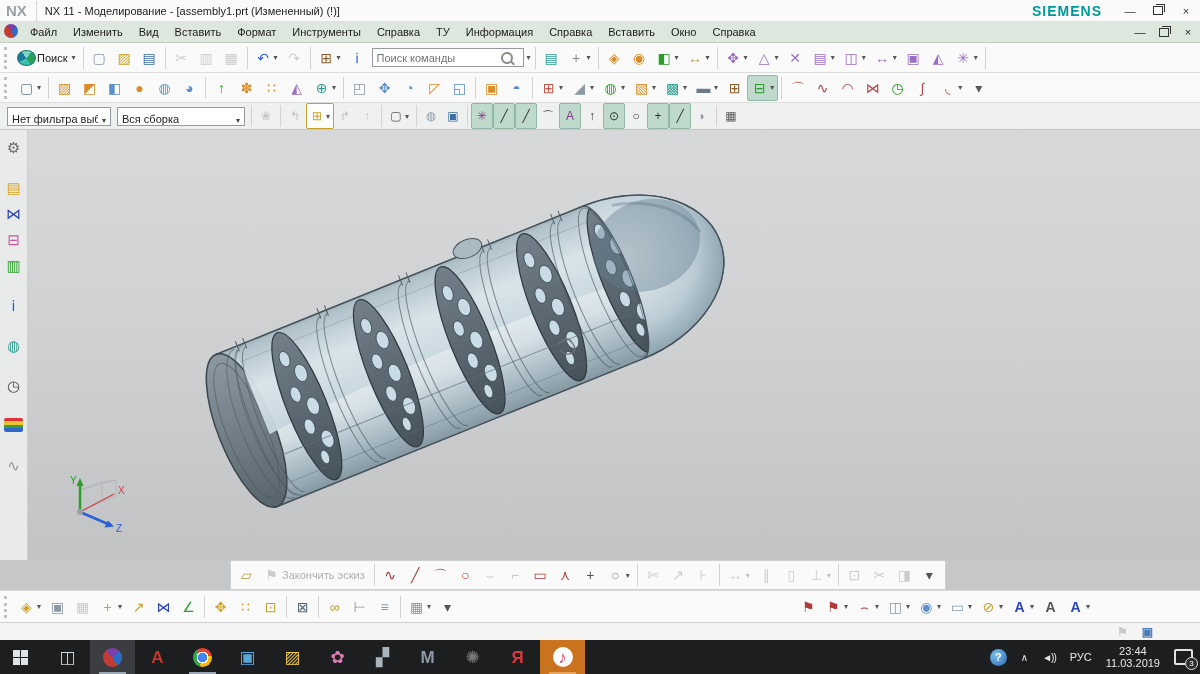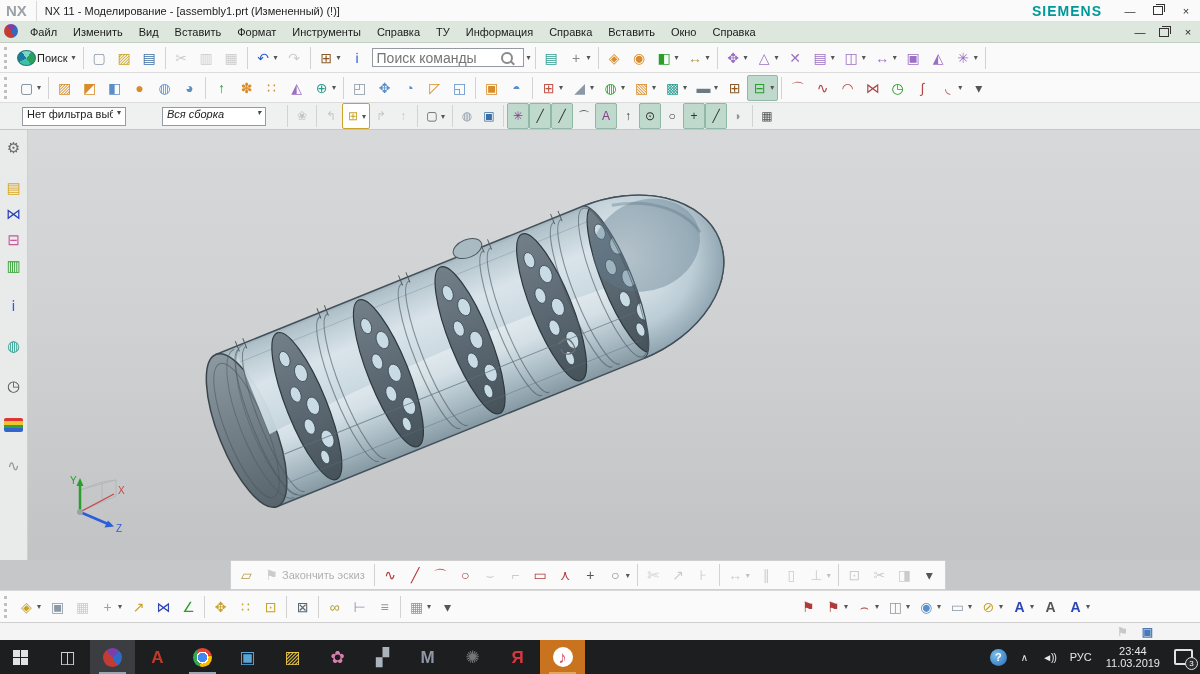--- a/index.html
+++ b/index.html
@@ -26,25 +26,25 @@
   .tb-btn{display:inline-flex;align-items:center;height:24px;padding:0 2px;border-radius:2px;border:1px solid transparent;}
   .glyph{min-width:19px;height:20px;display:inline-flex;align-items:center;justify-content:center;font-size:14px;line-height:1;}
   .filter-row .glyph{font-size:12px;min-width:16px;}
   .tb-label{font-size:11px;color:#222;margin:0 3px 0 1px;white-space:nowrap;}
   .dd{font-size:8px;color:#555;margin:0 1px;}
   .sep{width:1px;height:22px;background:#d2d2d2;margin:0 3px;flex:none;}
   .grip{width:3px;height:22px;border-left:3px dotted #c0c0c0;margin:0 4px 0 2px;flex:none;}
   .disabled{opacity:.35;filter:grayscale(1);}
   .on{background:#bfdacd;border:1px solid #8fb8a6;}
   .boxed{border:1px solid #c9a227;background:#fff;}
-  .ui-select{height:19px;border:1px solid #949a9f;background:#fff;display:inline-flex;align-items:flex-start;font-size:11px;color:#222;padding:0 4px;margin:0 18px;box-sizing:border-box;}
+  .ui-select{height:19px;border:1px solid #949a9f;background:#fff;display:inline-flex;align-items:flex-end;font-size:11px;color:#222;padding:0 4px;margin:0 3px;box-sizing:border-box;}
   .sel-val{flex:1;overflow:hidden;white-space:nowrap;}
   .sel-car{font-size:8px;color:#444;margin-left:4px;}
   .search-box{height:19px;border:1px solid #949a9f;background:#fff;display:inline-flex;align-items:center;width:152px;margin:0 2px;box-sizing:border-box;}
-  .search-box input{border:none;outline:none;font-size:14px;width:120px;padding:0 4px;font-family:"Liberation Sans",sans-serif;background:transparent;color:#333;}
+  .search-box input{border:none;outline:none;font-size:11px;width:120px;padding:0 4px;font-family:"Liberation Sans",sans-serif;background:transparent;color:#333;}
   .mag{width:8px;height:8px;border:2px solid #8a8a8a;border-radius:50%;position:relative;margin-right:6px;flex:none;}
   .mag::after{content:"";position:absolute;width:5px;height:2px;background:#8a8a8a;transform:rotate(45deg);right:-4px;bottom:-2px;}
   
   .main{display:flex;height:430px;}
   .resource{width:28px;background:#e9eaea;border-right:1px solid #cfcfcf;display:flex;flex-direction:column;align-items:center;padding-top:5px;box-sizing:border-box;}
   .resource .tb-btn{height:22px;margin-bottom:2px;}
   .resource .glyph{font-size:15px;}
   .rgap{height:14px;flex:none;}
   .viewport{position:relative;flex:1;background:linear-gradient(180deg,#d6d8da 0%,#cfd1d3 45%,#c1c3c5 100%);overflow:hidden;}
   
@@ -359,21 +359,21 @@
       </span>
       <span class="tb-btn">
         <span class="glyph" style="color: rgb(85, 85, 85);">▾</span>
       </span>
     </div>
   <div class="filter-row">
       <span class="ui-select" style="width: 104px;">
         <span class="sel-val">Нет фильтра выб</span>
         <span class="sel-car">▾</span>
       </span>
-      <span class="ui-select" style="width: 104px; font-style: italic;">
+      <span class="ui-select" style="width: 128px;">
         <span class="sel-val">Вся сборка</span>
         <span class="sel-car">▾</span>
       </span>
       <span class="sep"></span>
       <span class="tb-btn disabled">
         <span class="glyph" style="color: rgb(119, 119, 119);">❀</span>
       </span>
       <span class="sep"></span>
       <span class="tb-btn disabled">
         <span class="glyph" style="color: rgb(119, 119, 119);">↰</span>

